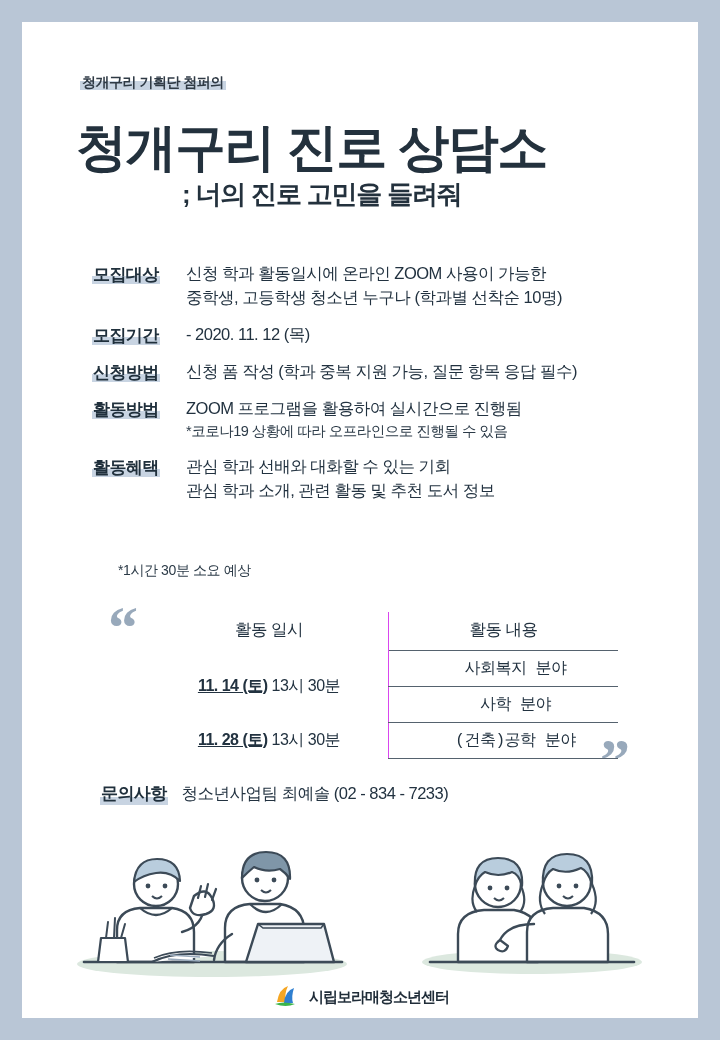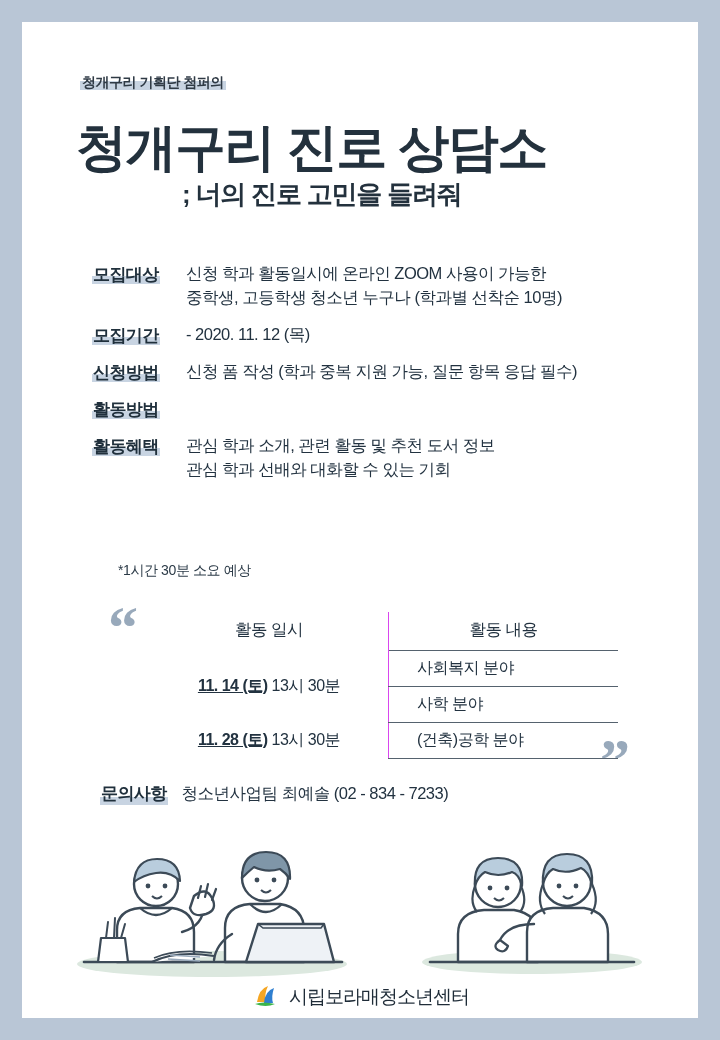--- a/index.html
+++ b/index.html
@@ -148,21 +148,21 @@
     letter-spacing: -0.5px;
     padding: 7px 4px;
     text-align: center;
   }
   .sched th {
     font-weight: normal;
     font-size: 16.5px;
     padding-bottom: 9px;
   }
   .sched .col-date { width: 230px; }
-  .sched .col-topic { text-align: left; padding-left: 28px; }
+  .sched .col-topic { text-align: center; padding-left: 28px; font-family: Liberation Mono, monospace; }
   .sched .vline { border-left: 1px solid #d946ef; }
   .sched .hline-top { border-top: 1px solid #55626e; }
   .sched .hline-bot { border-bottom: 1px solid #55626e; }
   .sched .date-strong { font-weight: bold; text-decoration: underline; }
 
   
   .contact {
     position: absolute;
     left: 78px;
     top: 760px;
@@ -202,22 +202,22 @@
     display: flex;
     align-items: center;
     justify-content: center;
   }
   .footer .logo-mark {
     width: 30px;
     height: 30px;
     margin-right: 8px;
   }
   .footer .logo-text {
-    font-size: 19px;
-    font-weight: normal;
+    font-size: 15px;
+    font-weight: bold;
     color: #1f2c38;
     letter-spacing: -1px;
   }
 </style>
 </head>
 <body>
 
 <div class="poster">
 
   <div class="kicker">
@@ -254,29 +254,33 @@
       </div>
       <div class="value">
         <span class="ln2">신청 폼 작성 (학과 중복 지원 가능, 질문 항목 응답 필수)</span>
       </div>
     </div>
 
     <div class="row">
       <div class="label">
         <span class="tag">활동방법</span>
       </div>
+      <div class="value">
+        <span class="ln2">ZOOM 프로그램을 활용하여 실시간으로 진행됨</span>
+        <span class="ln2 small">*코로나19 상황에 따라 오프라인으로 진행될 수 있음</span>
+      </div>
     </div>
 
     <div class="row">
       <div class="label">
         <span class="tag">활동혜택</span>
       </div>
       <div class="value">
+        <span class="ln2">관심 학과 선배와 대화할 수 있는 기회</span>
         <span class="ln2">관심 학과 소개, 관련 활동 및 추천 도서 정보</span>
-        <span class="ln2">관심 학과 선배와 대화할 수 있는 기회</span>
       </div>
     </div>
 
   </div>
 
   <div class="section-head">
     <span class="note">*1시간 30분 소요 예상</span>
   </div>
 
   <div class="quote-open">“</div>

